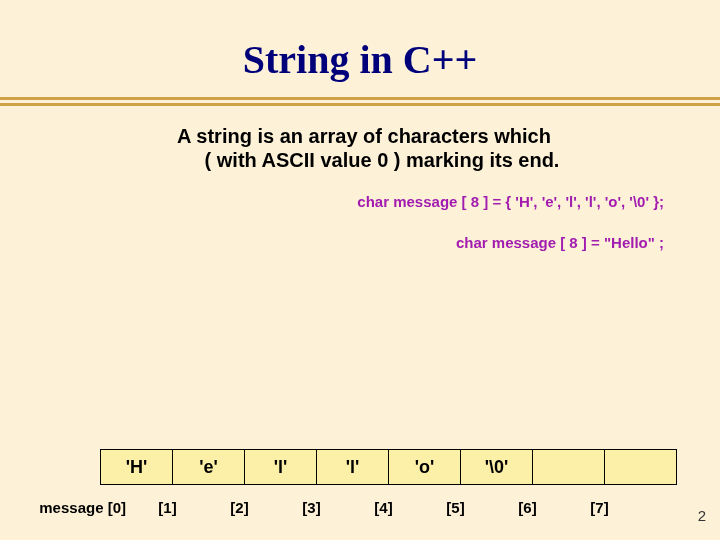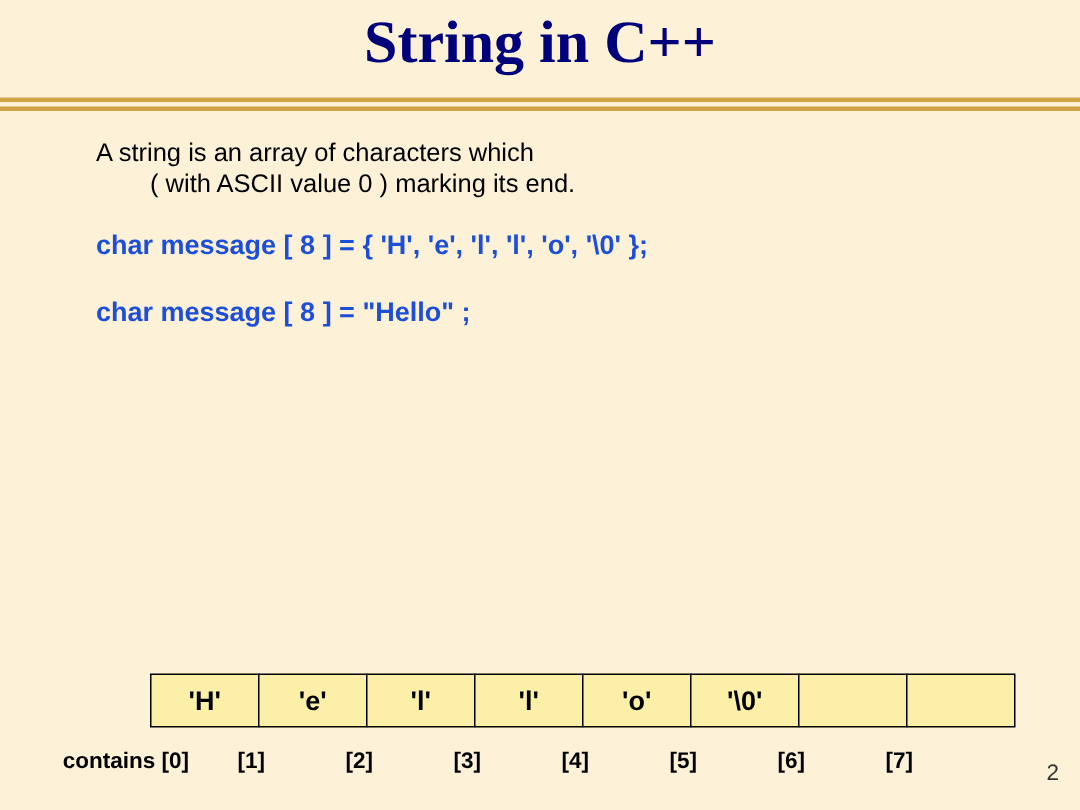--- a/index.html
+++ b/index.html
@@ -9,47 +9,49 @@
     font-family: Arial, "Helvetica Neue", Helvetica, sans-serif;
     color: #000;
     position: relative;
   }
   .title {
     font-family: "Times New Roman", Times, serif;
     font-size: 40px;
     font-weight: bold;
     color: #00007a;
     text-align: center;
-    padding-top: 4px;
+    padding-top: 36px;
   }
   .rule-wrap {
     margin-top: 14px;
     width: 100%;
   }
   .rule-top { height: 3px; background: #d0a246; }
   .rule-gap { height: 3px; background: #fdf2d8; }
   .rule-bot { height: 3px; background: #d0a246; }
 
   .content {
     padding: 18px 56px 0 64px;
   }
   .para {
-    font-size: 17px;
-    font-weight: normal;
+    font-size: 20px;
+    font-weight: bold;
     color: #000;
     line-height: 1.22;
     margin-bottom: 20px;
+    text-align: center;
   }
   .indent { display: block; padding-left: 36px; }
 
   .codeline {
-    font-size: 18px;
+    font-size: 15px;
     font-weight: bold;
-    color: #1d4ed8;
+    color: #a21caf;
     margin-bottom: 24px;
+    text-align: right;
   }
 
   .table-area {
     position: absolute;
     left: 32px;
     bottom: 24px;
     width: 660px;
   }
   .cells {
     display: flex;
@@ -126,21 +128,21 @@
     <div class="cell">'H'</div>
     <div class="cell">'e'</div>
     <div class="cell">'l'</div>
     <div class="cell">'l'</div>
     <div class="cell">'o'</div>
     <div class="cell">'\0'</div>
     <div class="cell"></div>
     <div class="cell"></div>
   </div>
   <div class="labels">
-    <div class="row-label"><span>contains</span> <span>[0]</span></div>
+    <div class="row-label"><span>message</span> <span>[0]</span></div>
     <div class="idx">[1]</div>
     <div class="idx">[2]</div>
     <div class="idx">[3]</div>
     <div class="idx">[4]</div>
     <div class="idx">[5]</div>
     <div class="idx">[6]</div>
     <div class="idx">[7]</div>
   </div>
 </div>
 

